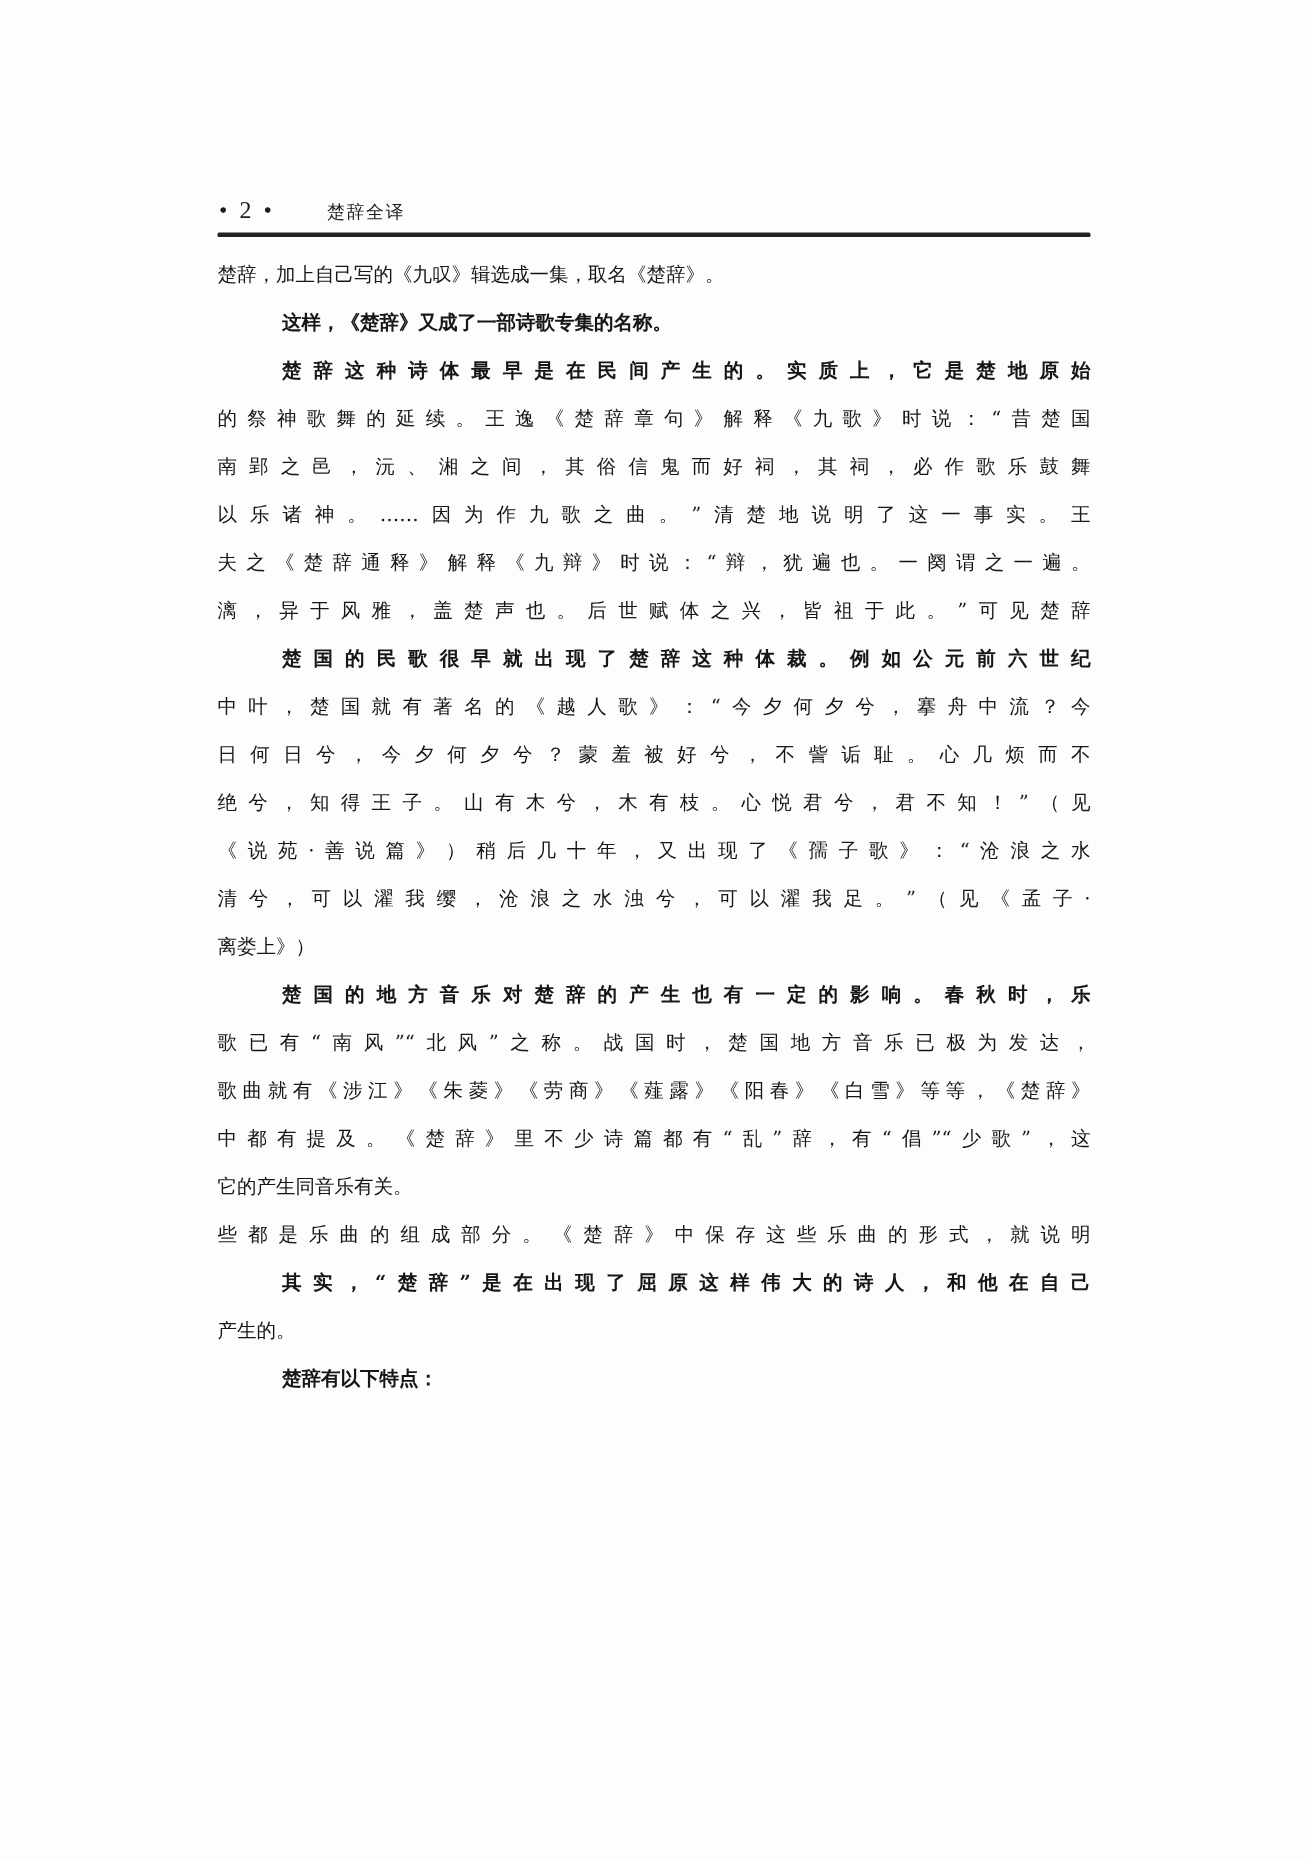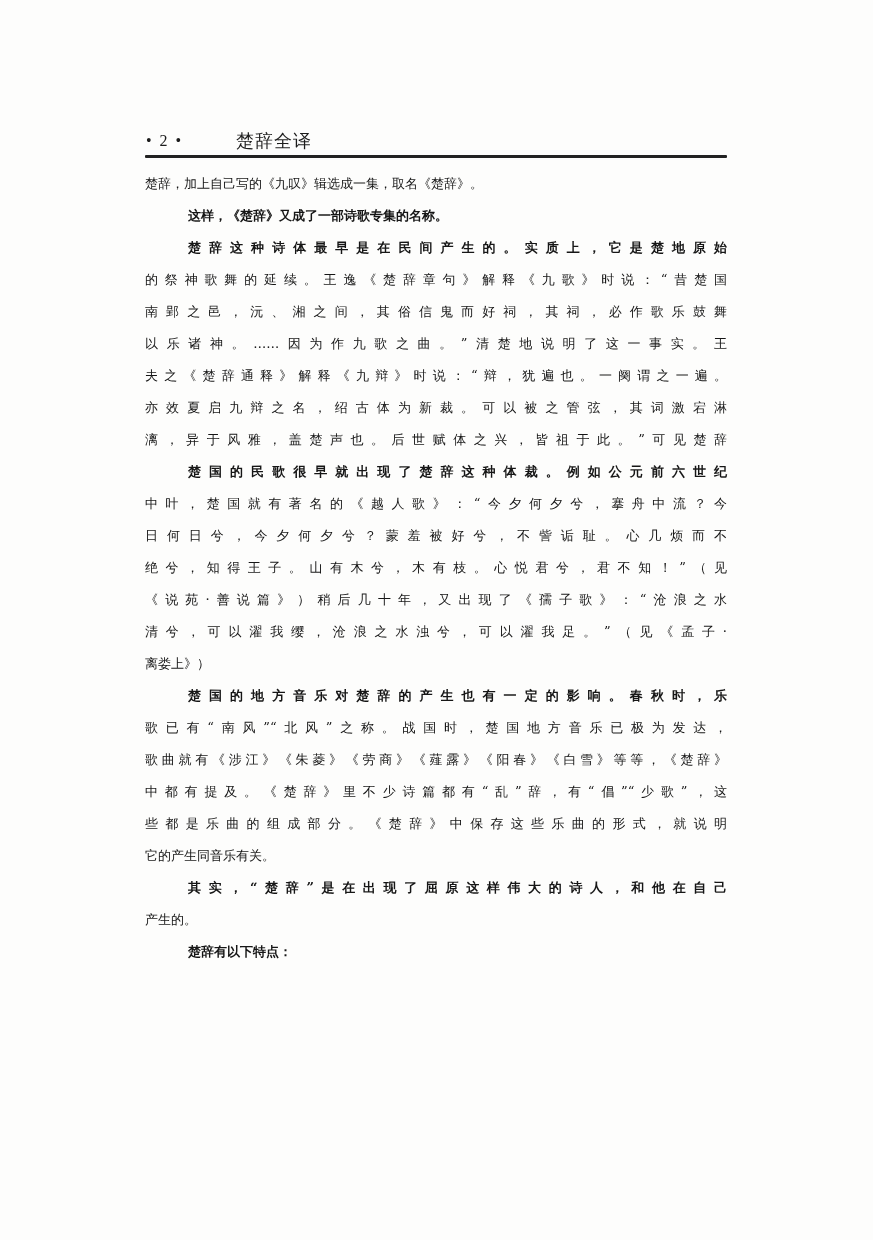--- a/index.html
+++ b/index.html
@@ -33,22 +33,22 @@
       letter-spacing: 0;
     }
     .running-head .pageno {
       display: inline-block;
       width: 62px;
       font-family: "Liberation Serif", serif;
       font-size: 16px;
       letter-spacing: 2px;
     }
     .running-head .book-title {
-      margin-left: 28px;
-      font-size: 18px;
+      margin-left: 10px;
+      font-size: 12px;
       letter-spacing: 1px;
     }
     .head-rule {
       position: absolute;
       left: 145px;
       top: 155px;
       width: 582px;
       height: 3px;
       background: #222;
       border-radius: 1px;
@@ -88,33 +88,32 @@
   <div class="head-rule"></div>
 
   <div class="body-text">
     <div class="line last">楚辞，加上自己写的《九叹》辑选成一集，取名《楚辞》。</div>
     <div class="line indent last">这样，《楚辞》又成了一部诗歌专集的名称。</div>
     <div class="line indent">楚辞这种诗体最早是在民间产生的。实质上，它是楚地原始</div>
     <div class="line">的祭神歌舞的延续。王逸《楚辞章句》解释《九歌》时说：“昔楚国</div>
     <div class="line">南郢之邑，沅、湘之间，其俗信鬼而好祠，其祠，必作歌乐鼓舞</div>
     <div class="line">以乐诸神。……因为作九歌之曲。”清楚地说明了这一事实。王</div>
     <div class="line">夫之《楚辞通释》解释《九辩》时说：“辩，犹遍也。一阕谓之一遍。</div>
-    <div class="line">亦效夏启九辩之名，绍古体为新裁。可以被之管弦，其词激宕淋</div>
     <div class="line">漓，异于风雅，盖楚声也。后世赋体之兴，皆祖于此。”可见楚辞</div>
     <div class="line indent">楚国的民歌很早就出现了楚辞这种体裁。例如公元前六世纪</div>
     <div class="line">中叶，楚国就有著名的《越人歌》：“今夕何夕兮，搴舟中流？今</div>
     <div class="line">日何日兮，今夕何夕兮？蒙羞被好兮，不訾诟耻。心几烦而不</div>
     <div class="line">绝兮，知得王子。山有木兮，木有枝。心悦君兮，君不知！”（见</div>
     <div class="line">《说苑·善说篇》）稍后几十年，又出现了《孺子歌》：“沧浪之水</div>
     <div class="line">清兮，可以濯我缨，沧浪之水浊兮，可以濯我足。”（见《孟子·</div>
     <div class="line last">离娄上》）</div>
     <div class="line indent">楚国的地方音乐对楚辞的产生也有一定的影响。春秋时，乐</div>
     <div class="line">歌已有“南风”“北风”之称。战国时，楚国地方音乐已极为发达，</div>
     <div class="line">歌曲就有《涉江》《朱菱》《劳商》《薤露》《阳春》《白雪》等等，《楚辞》</div>
     <div class="line">中都有提及。《楚辞》里不少诗篇都有“乱”辞，有“倡”“少歌”，这</div>
+    <div class="line last">它的产生同音乐有关。</div>
     <div class="line">些都是乐曲的组成部分。《楚辞》中保存这些乐曲的形式，就说明</div>
-    <div class="line last">它的产生同音乐有关。</div>
     <div class="line indent">其实，“楚辞”是在出现了屈原这样伟大的诗人，和他在自己</div>
     <div class="line last">产生的。</div>
     <div class="line indent last">楚辞有以下特点：</div>
   </div>
 
 </div>
 
 </body></html>

